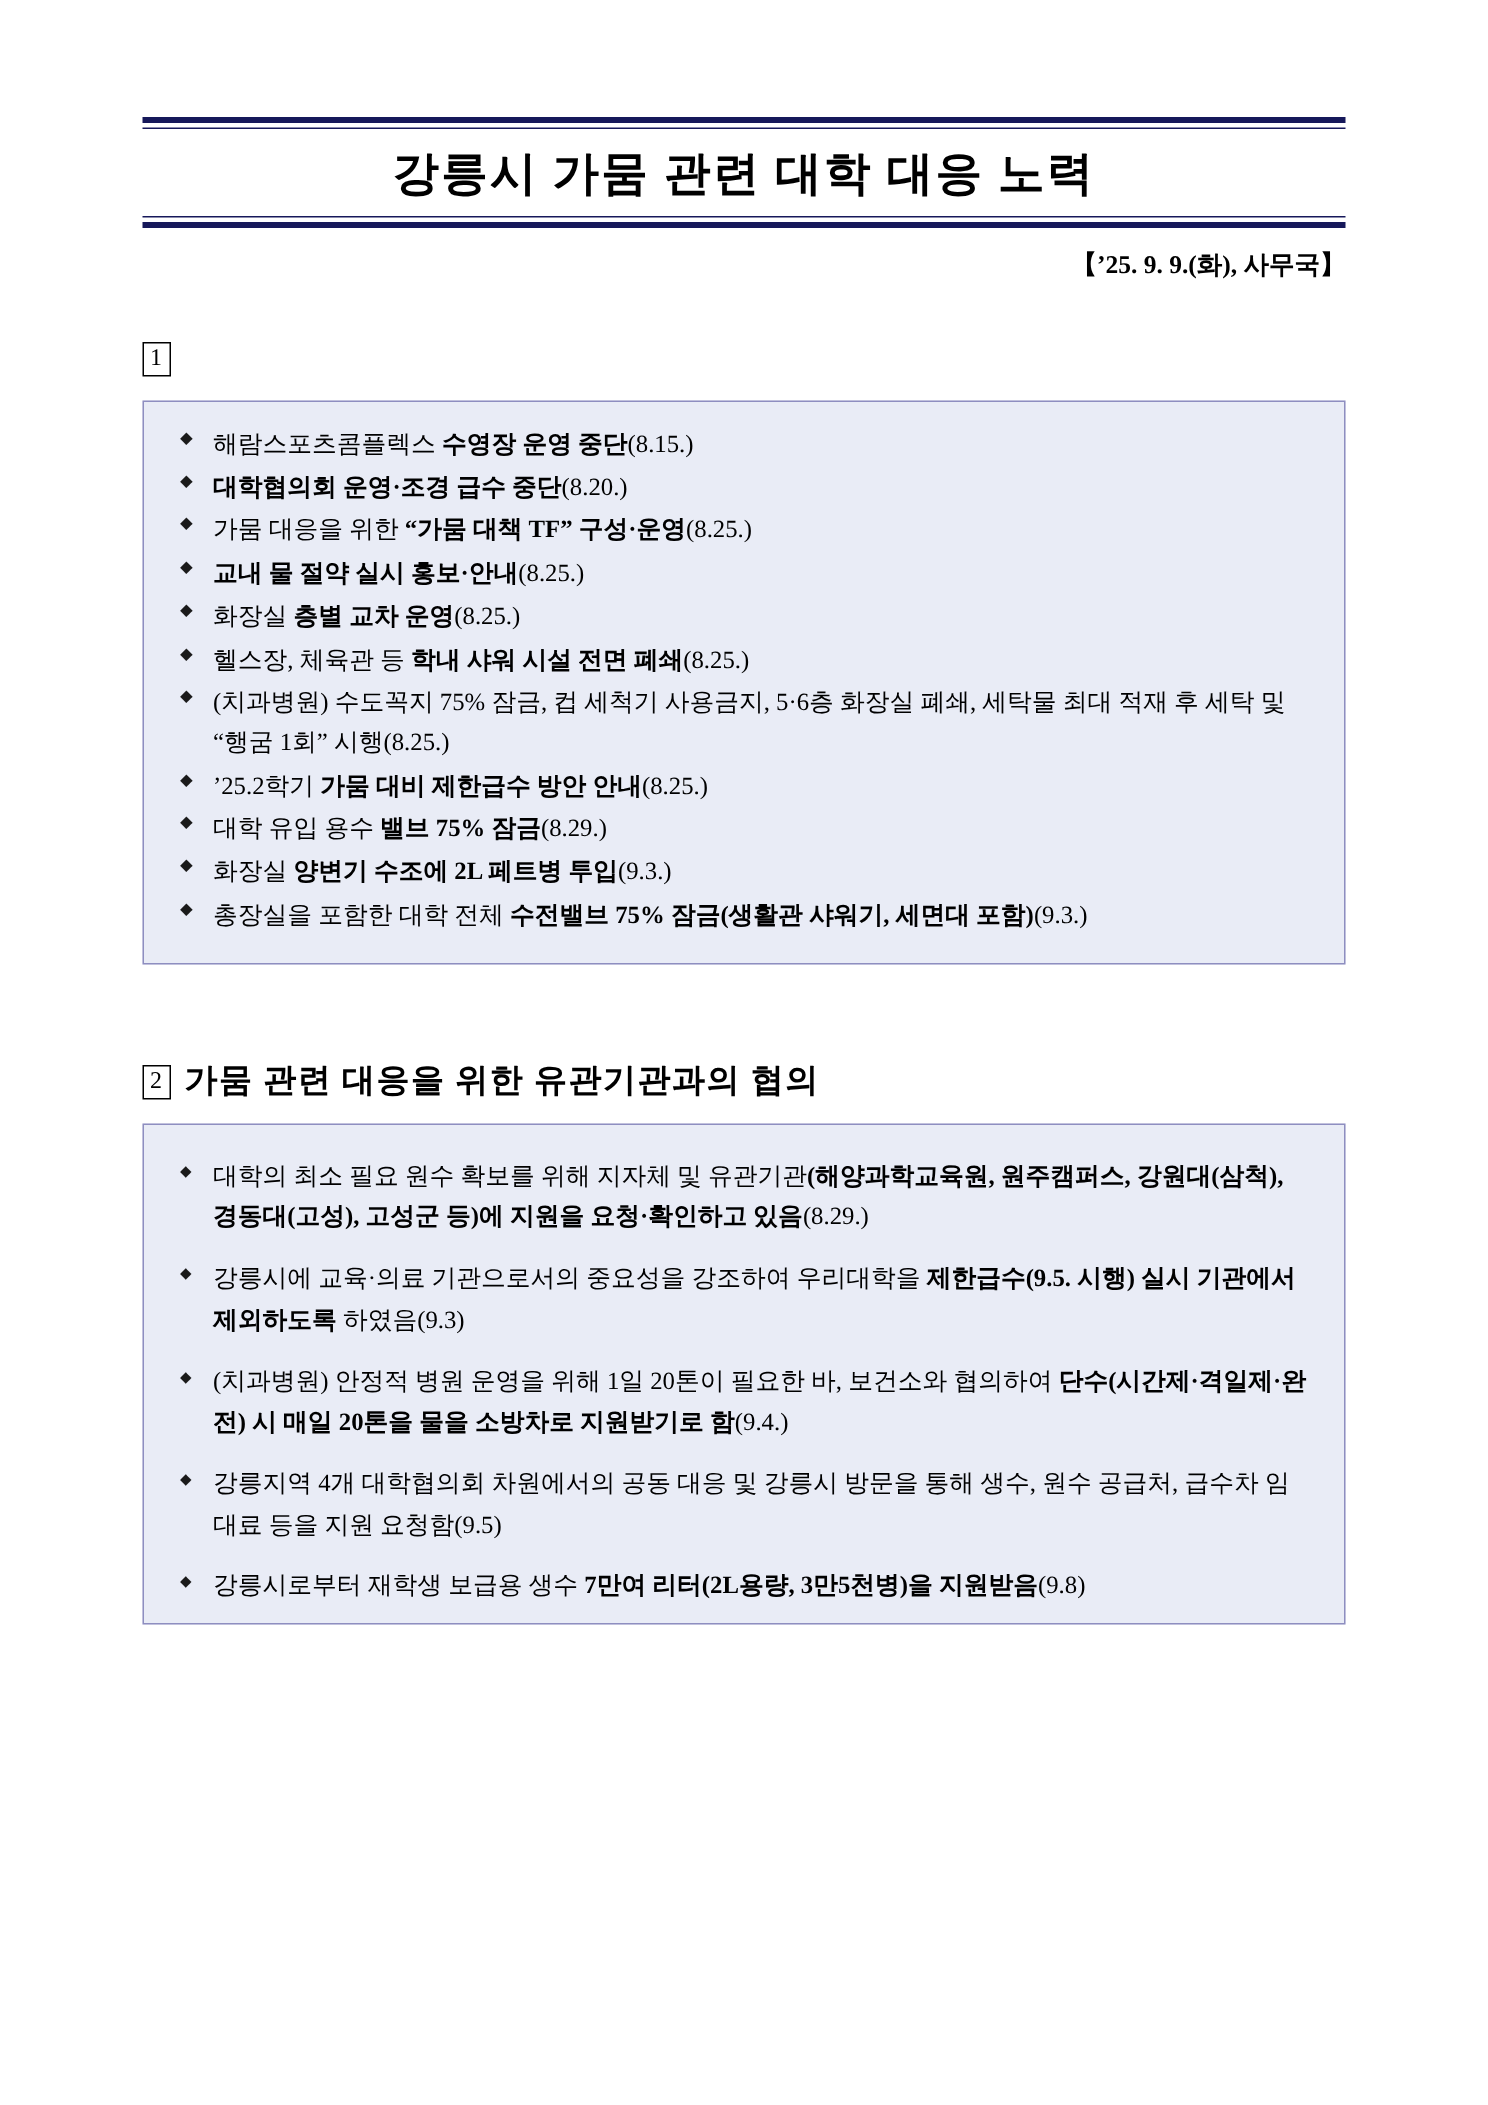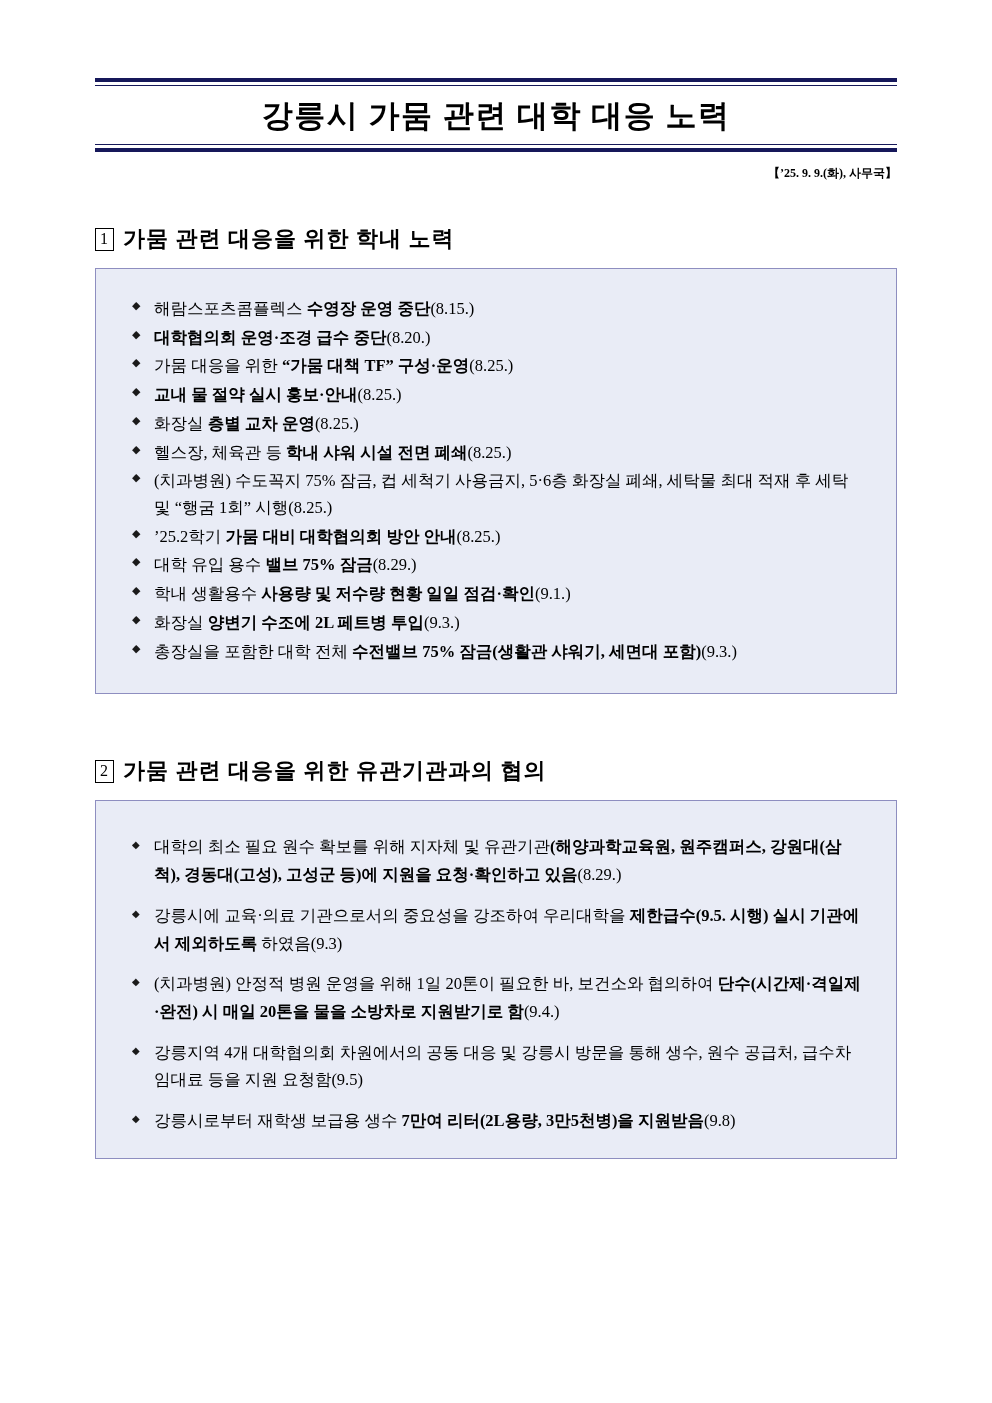--- a/index.html
+++ b/index.html
@@ -42,21 +42,21 @@
     color: #000;
   }
   .title-rule-bottom {
     border-top: 1px solid #16185a;
     border-bottom: 4px solid #16185a;
     height: 3px;
     width: 100%;
   }
   .doc-meta {
     text-align: right;
-    font-size: 12px;
+    font-size: 17px;
     font-weight: bold;
     margin-top: 13px;
     letter-spacing: 0px;
   }
 
   
   .section-heading {
     font-size: 22px;
     font-weight: bold;
     letter-spacing: 1px;
@@ -81,21 +81,21 @@
   .box {
     border: 1px solid #8e8ec0;
     background: #e9ecf6;
     box-sizing: border-box;
     padding: 15px 22px 16px 22px;
   }
   .box.tall { padding: 20px 22px 11px 22px; }
 
   ul.bullets {
     list-style: none;
-    margin: 12px;
+    margin: 0;
     padding: 0;
   }
   ul.bullets > li {
     position: relative;
     padding-left: 24px;
     font-size: 16.5px;
     line-height: 1.62;
     margin-bottom: 2px;
   }
   ul.bullets.spaced > li {
@@ -125,35 +125,33 @@
 
   <div class="title-block">
     <div class="title-rule-top"></div>
     <div class="doc-title">강릉시 가뭄 관련 대학 대응 노력</div>
     <div class="title-rule-bottom"></div>
     <div class="doc-meta">【’25. 9. 9.(화), 사무국】</div>
   </div>
 
   <div class="section-heading">
     <span class="sec-num">1</span>
-    <span>가뭄 관련 대응을 위한 학내 노력</span>
   </div>
 
   <div class="box">
     <ul class="bullets">
       <li>해람스포츠콤플렉스 <b>수영장 운영 중단</b>(8.15.)</li>
       <li><b>대학협의회 운영·조경 급수 중단</b>(8.20.)</li>
       <li>가뭄 대응을 위한 <b>“가뭄 대책 TF” 구성·운영</b>(8.25.)</li>
       <li><b>교내 물 절약 실시 홍보·안내</b>(8.25.)</li>
       <li>화장실 <b>층별 교차 운영</b>(8.25.)</li>
       <li>헬스장, 체육관 등 <b>학내 샤워 시설 전면 폐쇄</b>(8.25.)</li>
       <li>(치과병원) 수도꼭지 75% 잠금, 컵 세척기 사용금지, 5·6층 화장실 폐쇄, 세탁물 최대 적재 후 세탁 및 “행굼 1회” 시행(8.25.)</li>
-      <li>’25.2학기 <b>가뭄 대비 대학협의회 방안 안내</b>(8.25.)</li>
+      <li>’25.2학기 <b>가뭄 대비 제한급수 방안 안내</b>(8.25.)</li>
       <li>대학 유입 용수 <b>밸브 75% 잠금</b>(8.29.)</li>
-      <li>학내 생활용수 <b>사용량 및 저수량 현황 일일 점검·확인</b>(9.1.)</li>
       <li>화장실 <b>양변기 수조에 2L 페트병 투입</b>(9.3.)</li>
       <li>총장실을 포함한 대학 전체 <b>수전밸브 75% 잠금(생활관 샤워기, 세면대 포함)</b>(9.3.)</li>
     </ul>
   </div>
 
   <div class="section-heading" style="margin-top:62px;">
     <span class="sec-num">2</span>
     <span>가뭄 관련 대응을 위한 유관기관과의 협의</span>
   </div>
 

